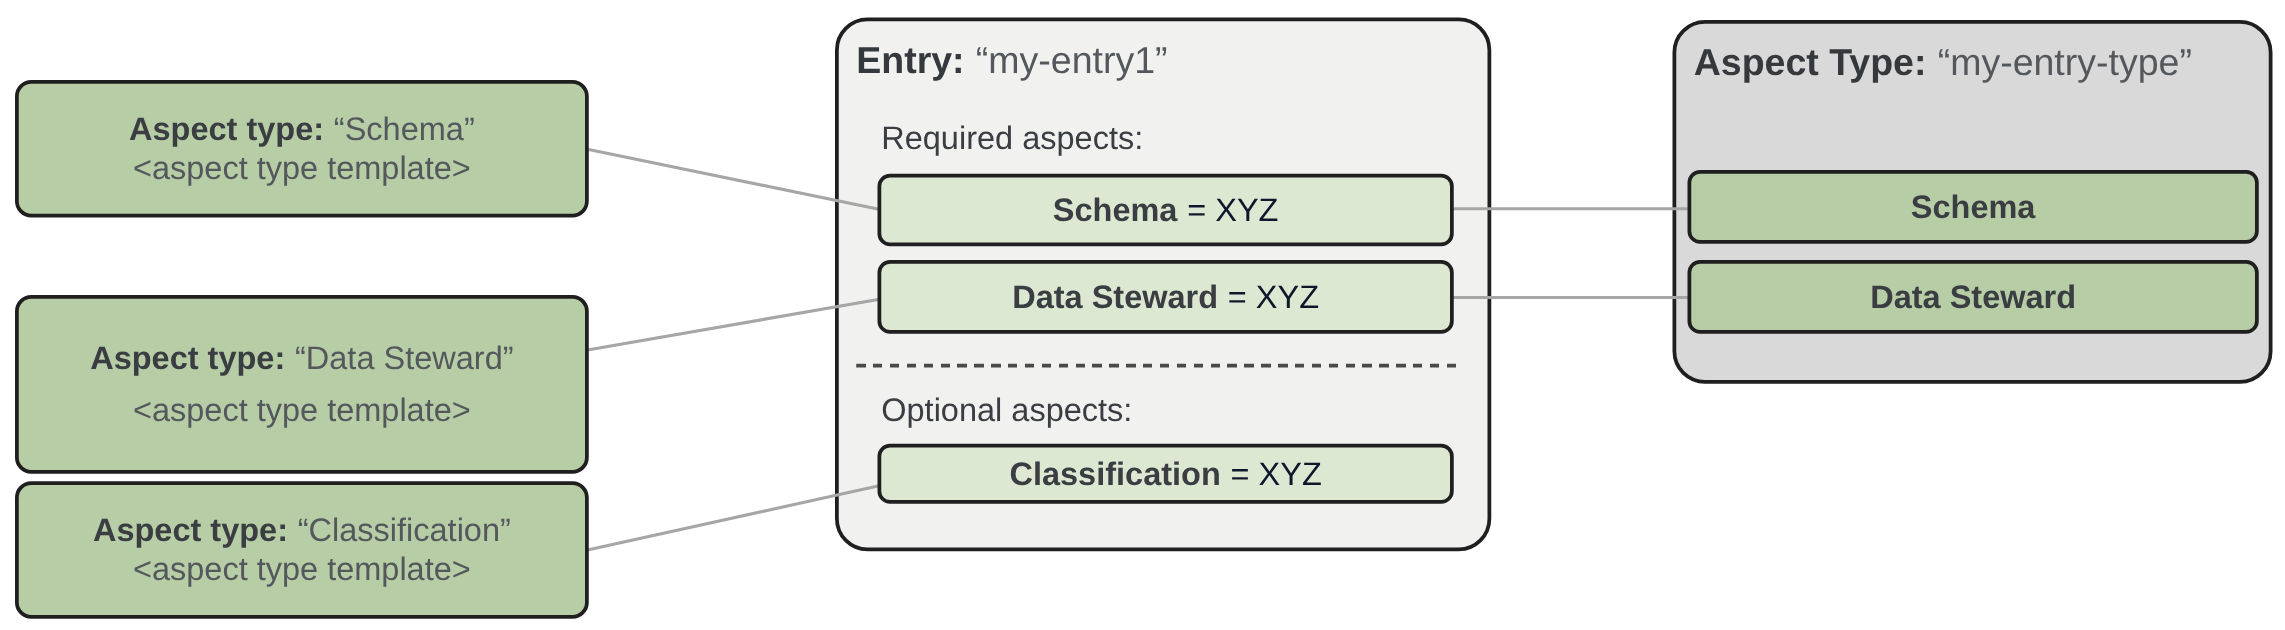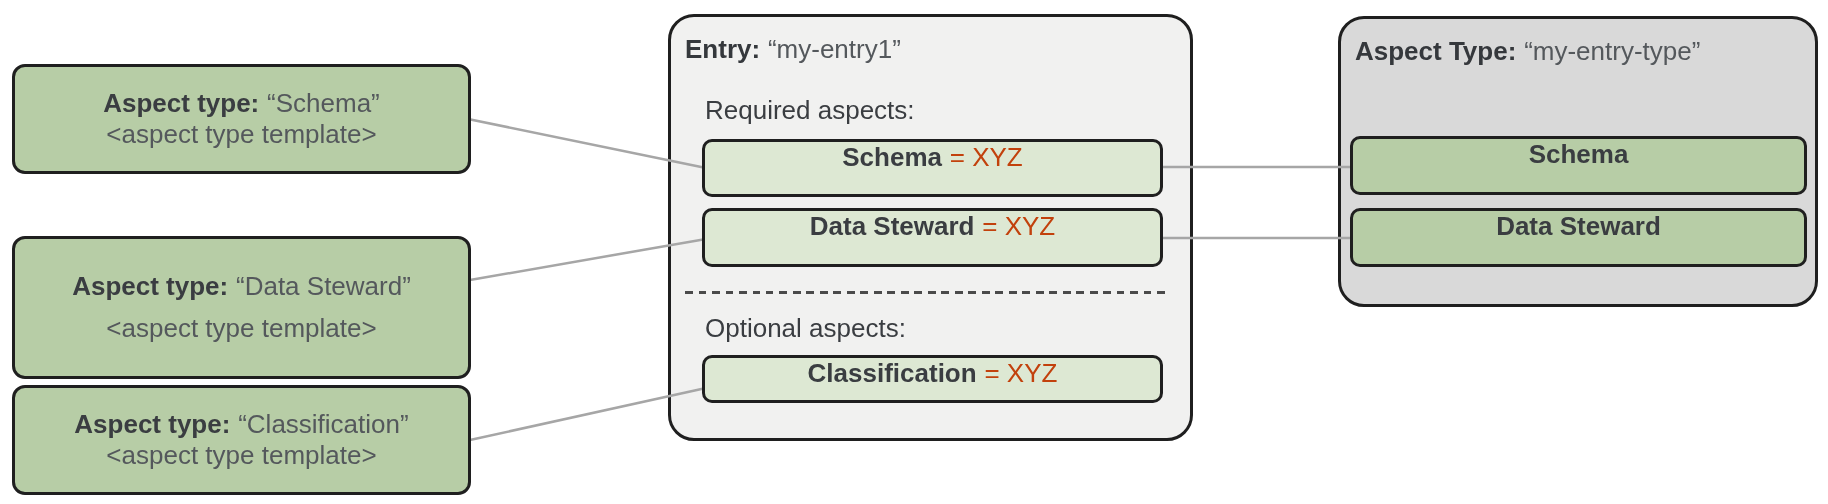--- a/index.html
+++ b/index.html
@@ -48,41 +48,42 @@
     width: 525px; height: 427px;
     background: #f1f1f0;
   }
   .entry-type-panel {
     left: 1338px; top: 16px;
     width: 480px; height: 291px;
     background: #d9d9d9;
   }
 
   
-  .panel-title { font-size: 26px; white-space: nowrap; line-height: 30px; }
+  .panel-title { font-size: 30px; white-space: nowrap; line-height: 30px; }
   .panel-title .lbl { font-weight: bold; color: #35383c; }
   .panel-title .nm  { color: #54585c; margin-left: 0.3em; }
   .panel-heading {
     font-size: 26px;
     color: #3a3d41;
     line-height: 30px;
     white-space: nowrap;
   }
 
   
   .chip {
     border: 3px solid #1f1f1f;
     border-radius: 10px;
     display: flex;
     justify-content: center;
+    align-items: center;
     font-size: 26px;
     white-space: nowrap;
   }
   .chip .nm { font-weight: bold; color: #3a3d41; }
-  .chip .val { color: #c2410c; margin-left: 0.3em; }
+  .chip .val { color: #0f172a; margin-left: 0.3em; }
   .chip-light { background: #dde8d3; left: 702px; width: 461px; }
   .chip-green { background: #b7cda6; left: 1350px; width: 457px; }
 
   
   .divider {
     left: 685px; top: 291px;
     width: 480px; height: 3px;
     background: repeating-linear-gradient(90deg, #4a4a4a 0 7.5px, transparent 7.5px 13.5px);
   }
 

